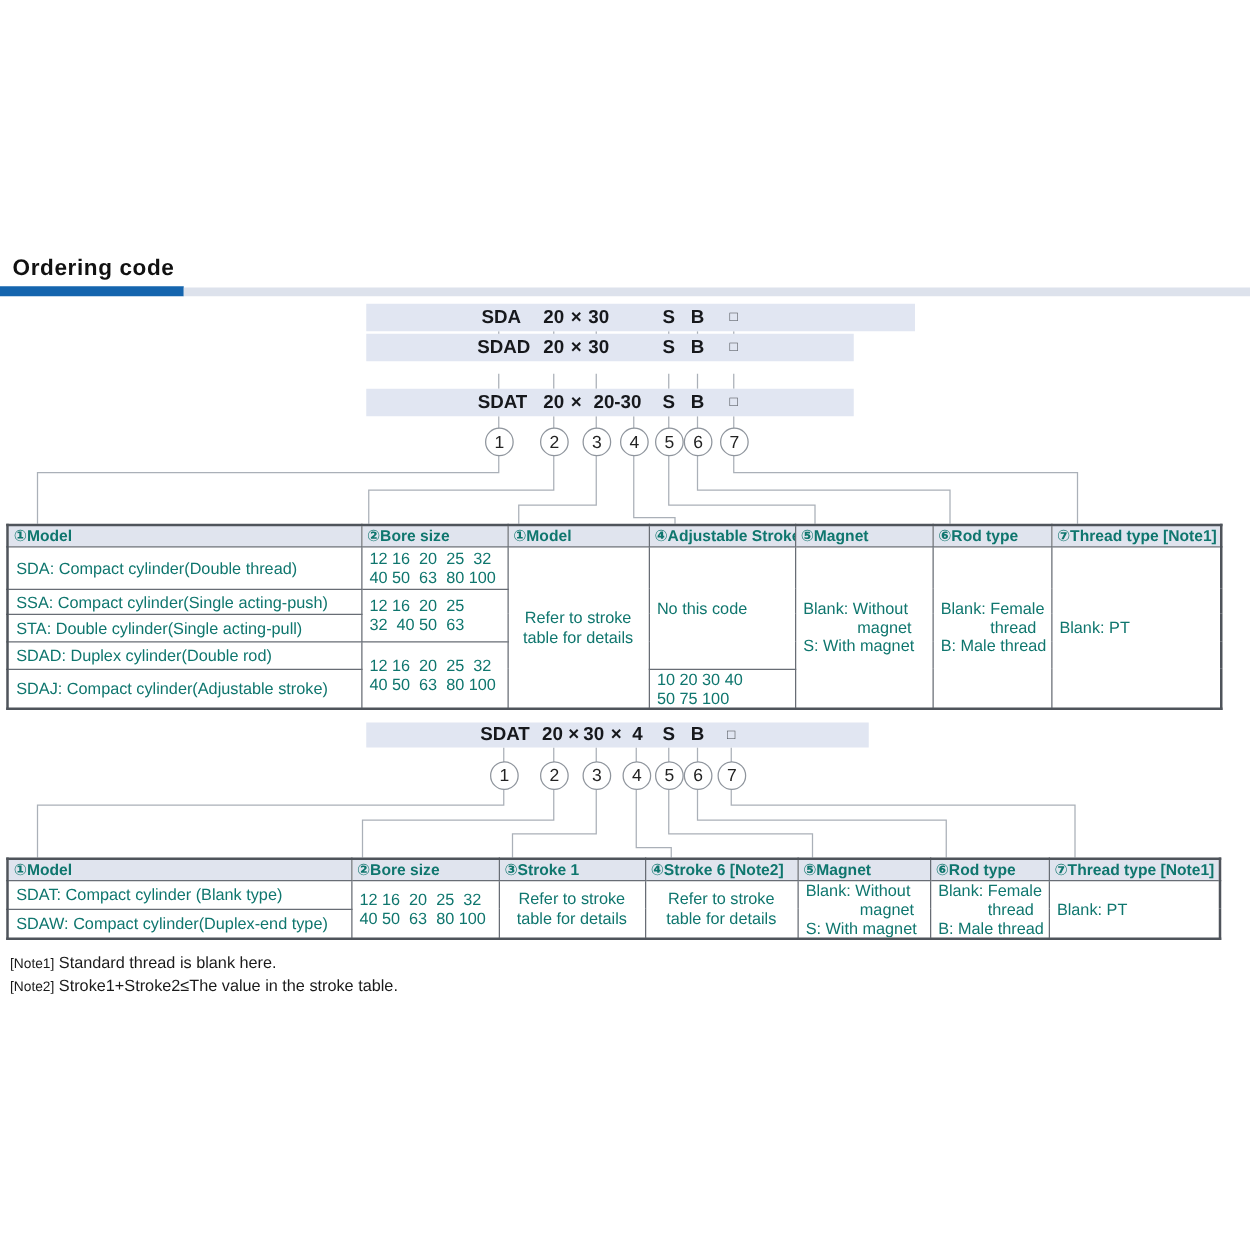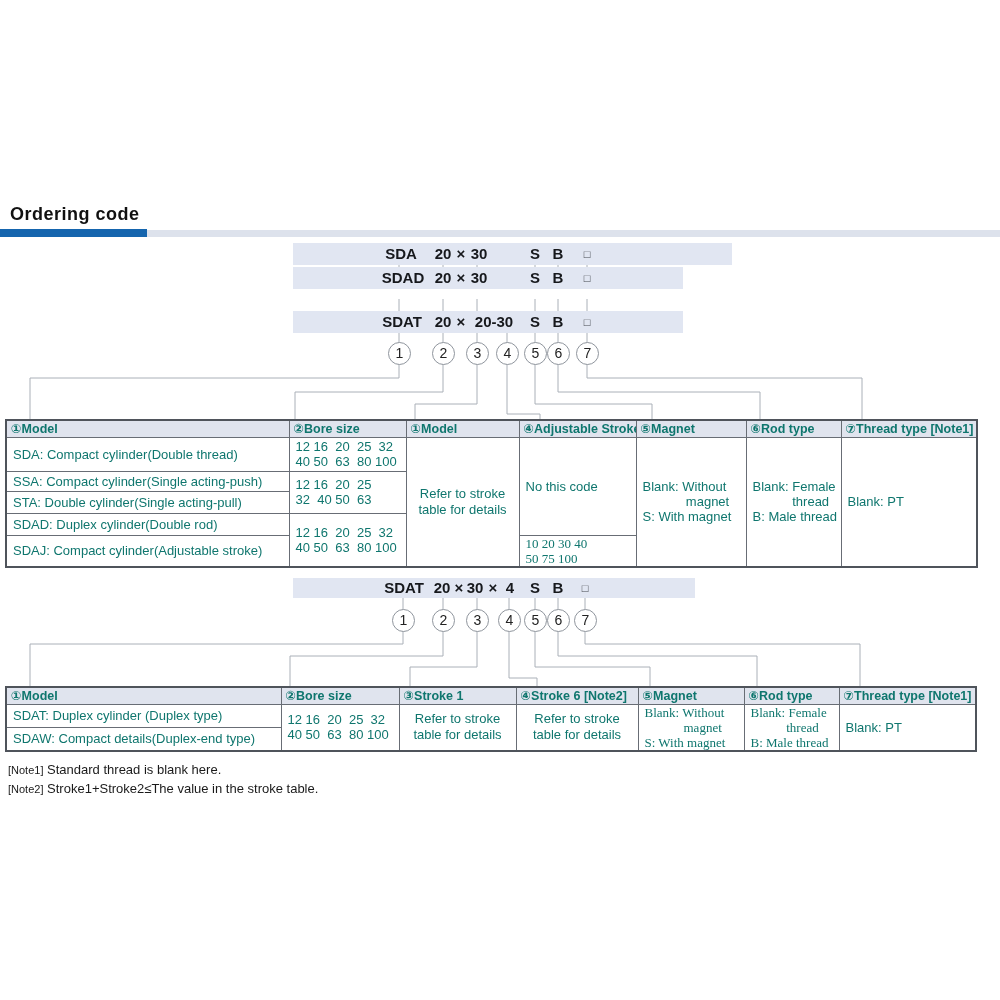--- a/index.html
+++ b/index.html
@@ -40,21 +40,21 @@
     border:1px solid #686d75;padding:0 0 0 6px;vertical-align:middle;
     overflow:hidden;
   }
   .otable{border:2px solid #4f545b;}
   .otable th{
     background:#e0e4ee;text-align:left;font-size:12.5px;font-weight:bold;
     white-space:nowrap;padding-left:4px;
   }
   .pre{white-space:pre-wrap;line-height:15px;}
   .center{text-align:center;padding:0 !important;line-height:16px;}
-  .tight{line-height:15px;font-family:Liberation Serif, serif;}
+  .tight{line-height:15px;}
   
   .note{position:absolute;left:8px;font-size:13px;color:#1a1a1a;}
   .note .tag{font-size:11px;}
 </style>
 </head>
 <body>
 
 <svg class="overlay" viewBox="0 0 1000 1000">
   <g stroke="#aab0b8" stroke-width="1" fill="none">
 
@@ -217,36 +217,36 @@
         <tr style="height:17px">
       <th>①Model</th>
       <th>②Bore size</th>
       <th>③Stroke 1</th>
       <th>④Stroke 6 [Note2]</th>
       <th>⑤Magnet</th>
       <th>⑥Rod type</th>
       <th>⑦Thread type [Note1]</th>
     </tr>
     <tr style="height:23px">
-      <td>SDAT: Duplex cylinder (Duplex type)</td>
+      <td>SDAT: Compact cylinder (Blank type)</td>
       <td rowspan="2" class="pre">12 16  20  25  32
 40 50  63  80 100</td>
       <td rowspan="2" class="center pre">Refer to stroke
 table for details</td>
       <td rowspan="2" class="center pre">Refer to stroke
 table for details</td>
       <td rowspan="2" class="pre tight">Blank: Without
             magnet
 S: With magnet</td>
       <td rowspan="2" class="pre tight">Blank: Female
            thread
 B: Male thread</td>
       <td rowspan="2">Blank: PT</td>
     </tr>
     <tr style="height:24px">
-      <td>SDAW: Compact details(Duplex-end type)</td>
+      <td>SDAW: Compact cylinder(Duplex-end type)</td>
     </tr>
   </tbody>
     </table>
 </div>
 
 <div class="note" style="top:762px"><span class="tag">[Note1]</span><span> Standard thread is blank here.</span></div>
 <div class="note" style="top:781px"><span class="tag">[Note2]</span><span> Stroke1+Stroke2≤The value in the stroke table.</span></div>
 
 </body></html>

